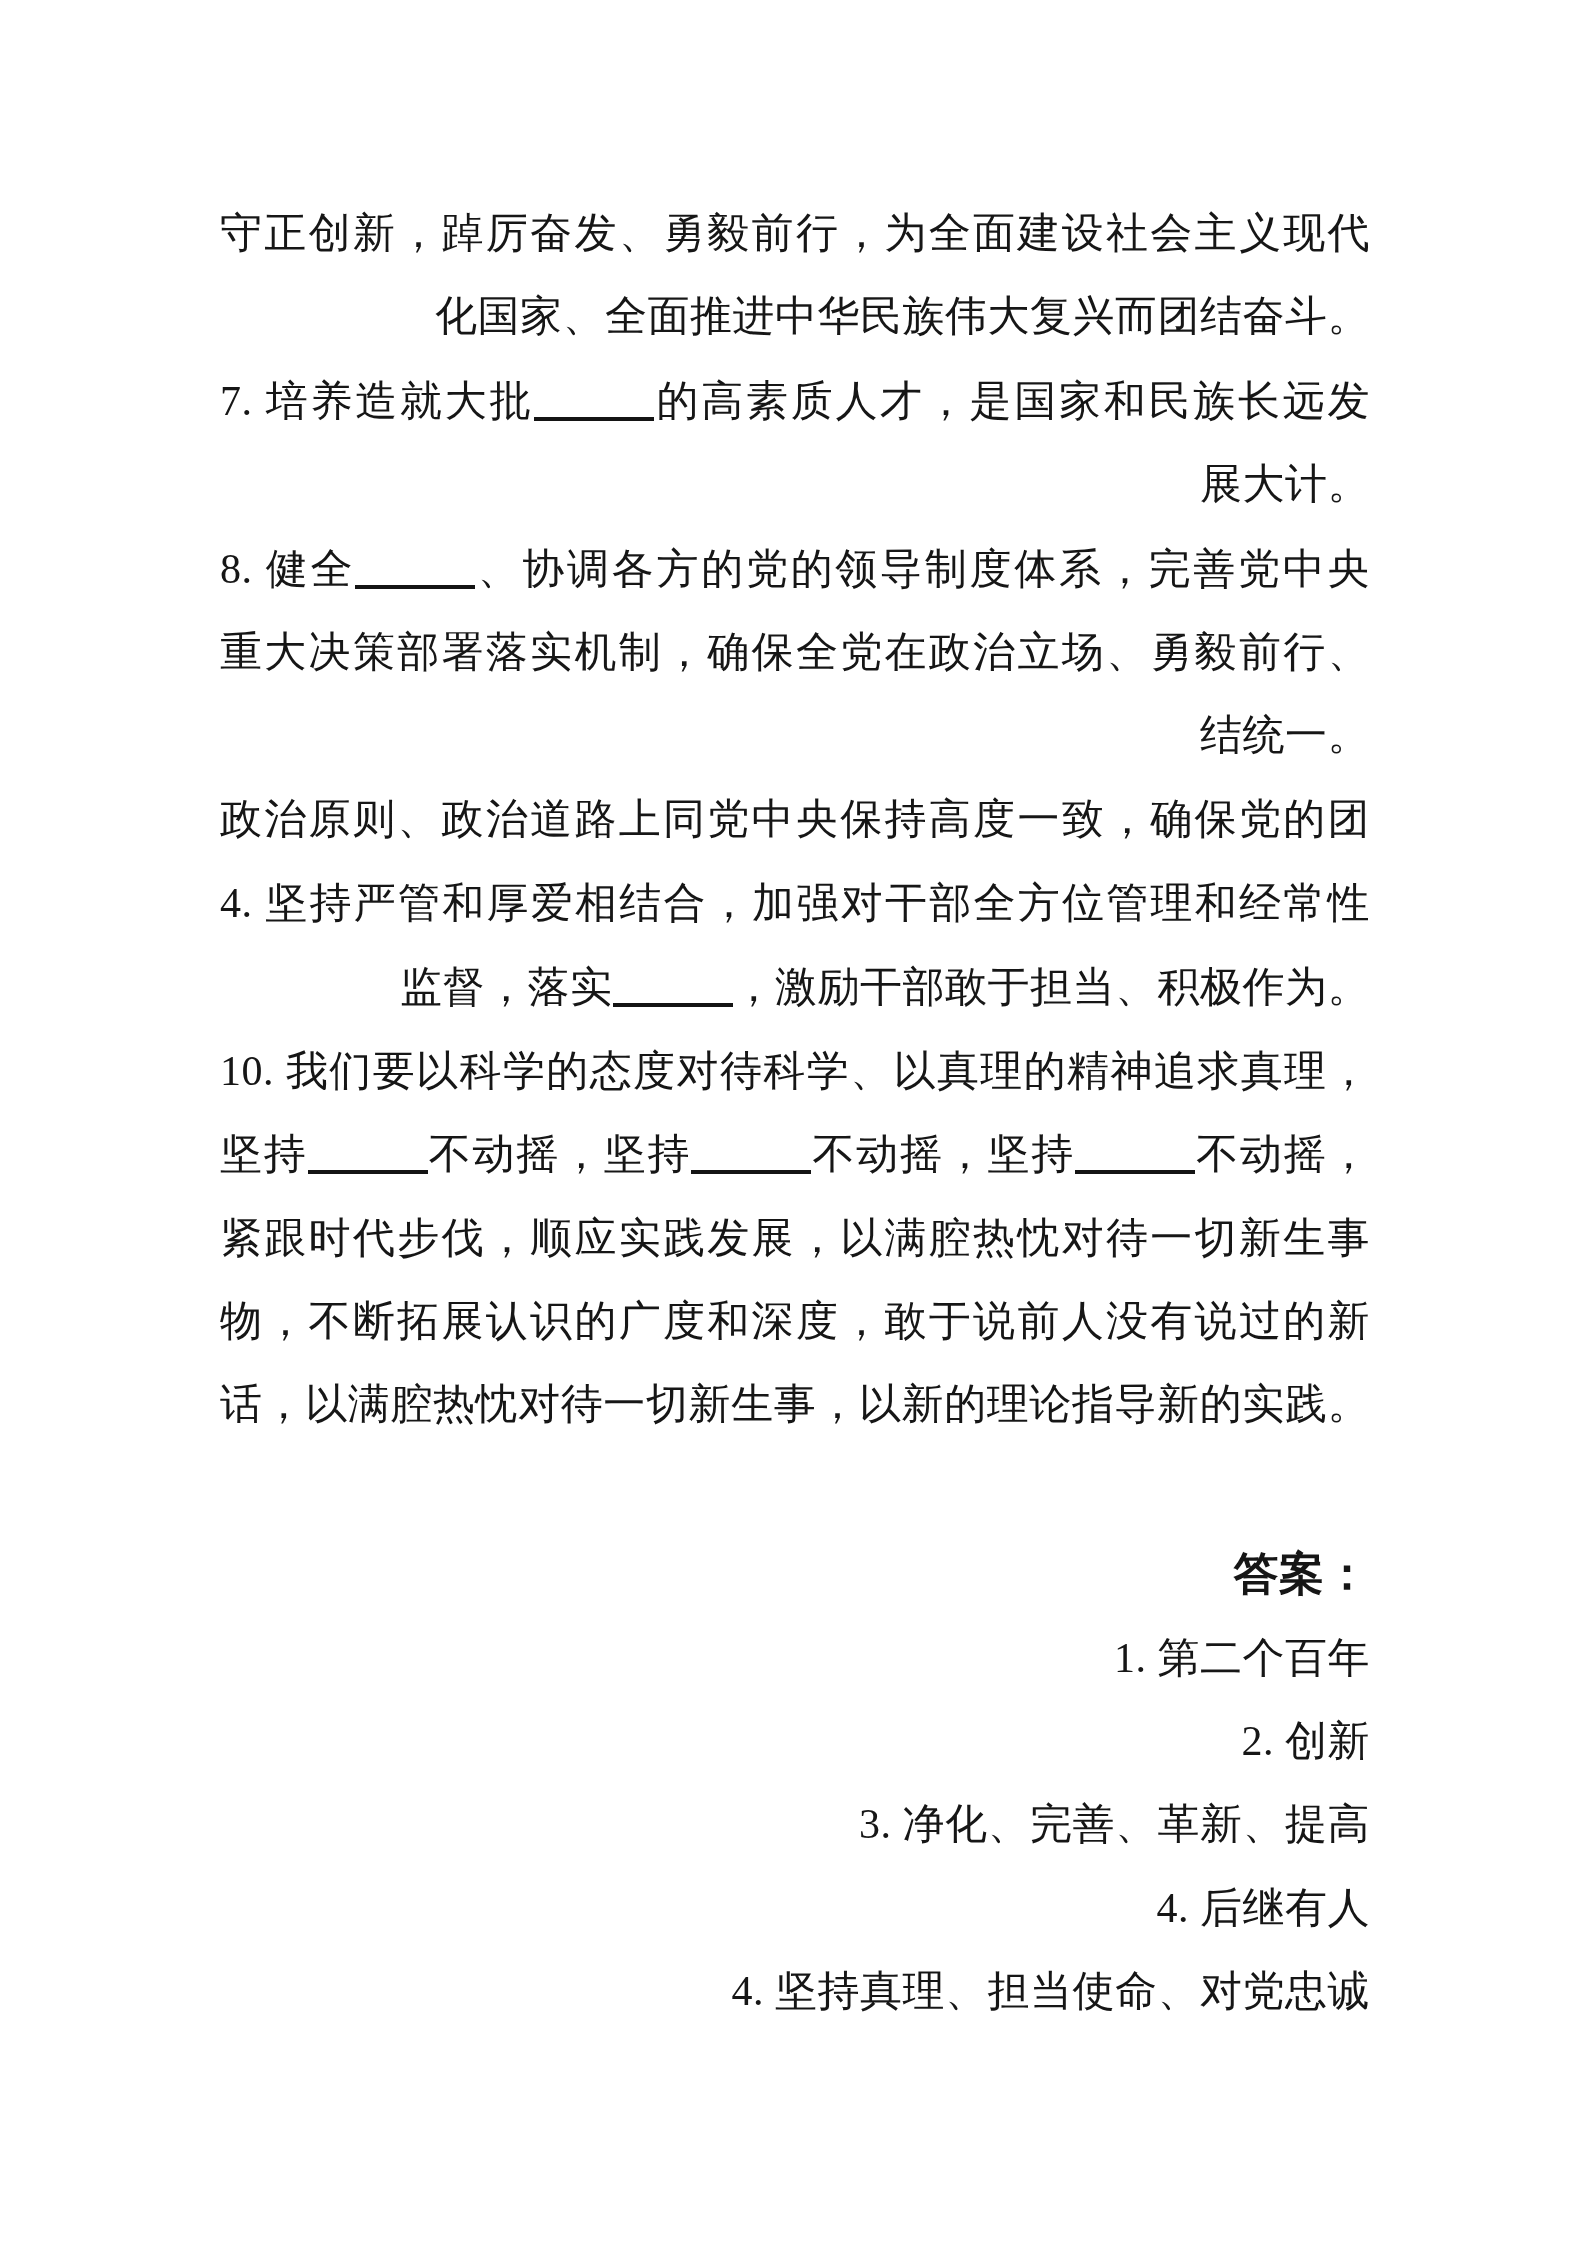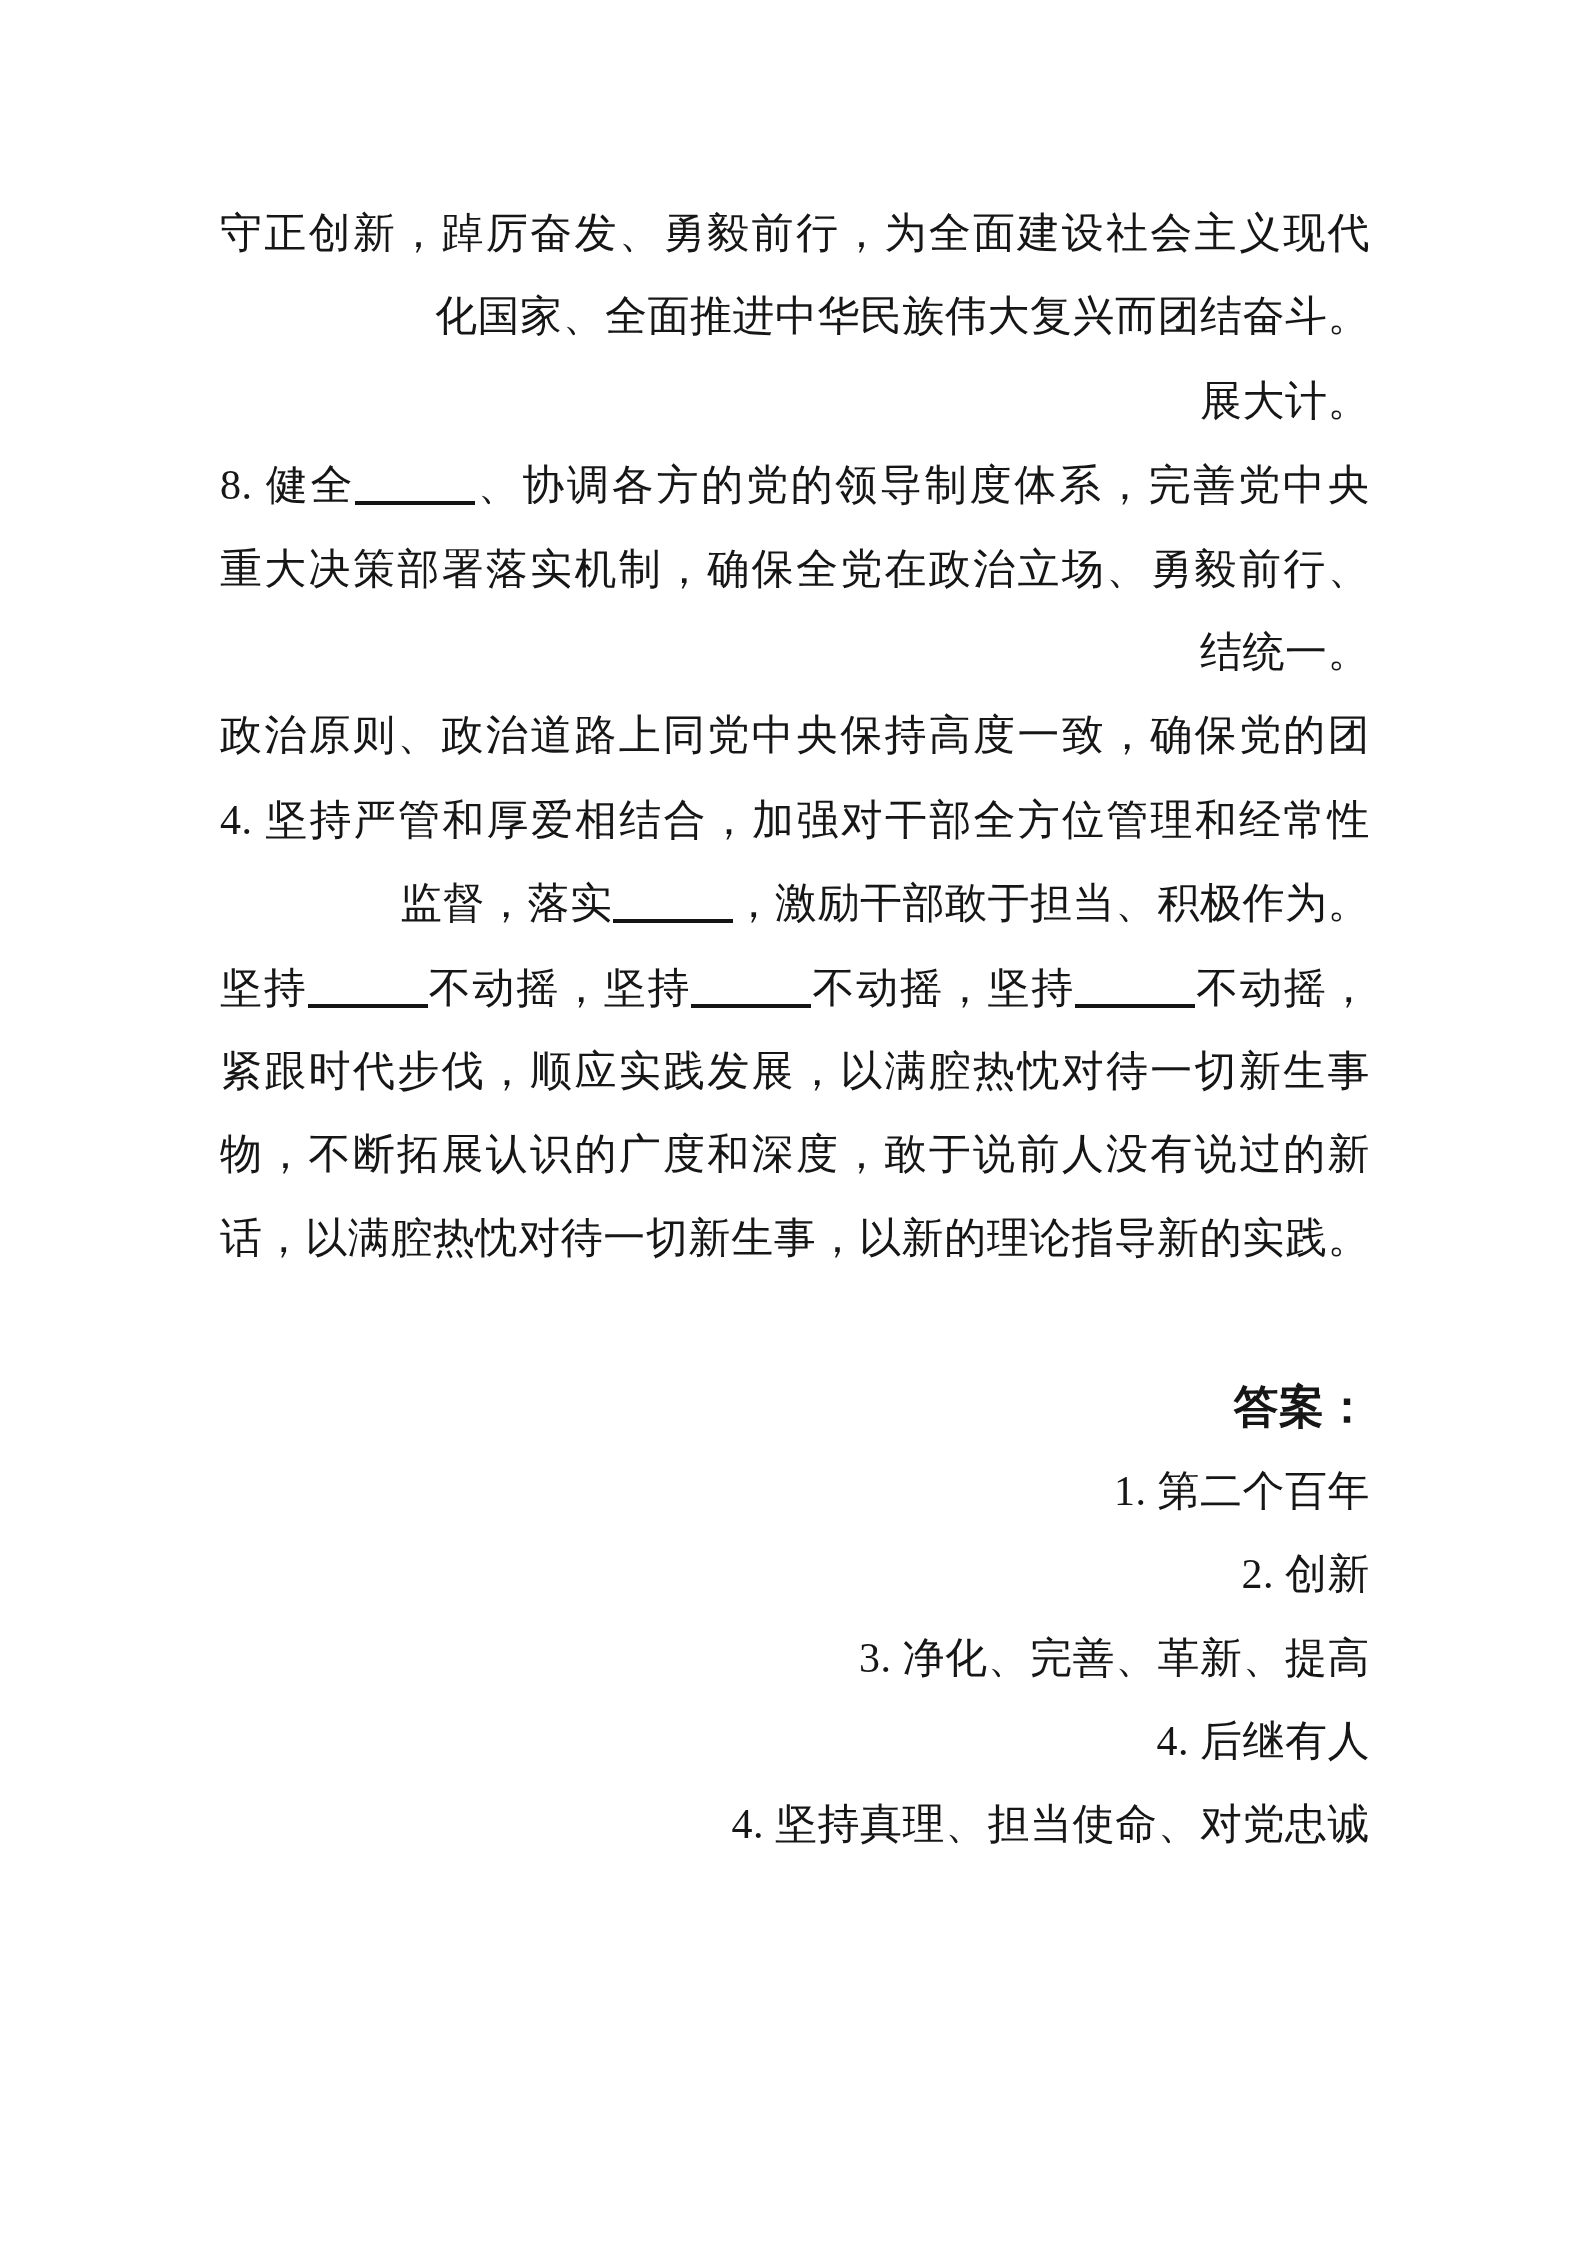--- a/index.html
+++ b/index.html
@@ -54,33 +54,35 @@
 </head>
 <body>
 
 <div class="page">
   <div class="text-block">
       <div class="para">
         <div class="line j"><span>守正创新，踔厉奋发、勇毅前行，为全面建设社会主义现代</span></div>
         <div class="line"><span>化国家、全面推进中华民族伟大复兴而团结奋斗。</span></div>
       </div>
       <div class="para">
+        <div class="line j"><span>7. 培养造就大批</span><span class="blank"></span><span>的高素质人才，是国家和民族长远发</span></div>
         <div class="line"><span>展大计。</span></div>
       </div>
       <div class="para">
         <div class="line j"><span>8. 健全</span><span class="blank"></span><span>、协调各方的党的领导制度体系，完善党中央</span></div>
         <div class="line j"><span>重大决策部署落实机制，确保全党在政治立场、勇毅前行、</span></div>
         <div class="line"><span>结统一。</span></div>
         <div class="line j"><span>政治原则、政治道路上同党中央保持高度一致，确保党的团</span></div>
       </div>
       <div class="para">
         <div class="line j"><span>4. 坚持严管和厚爱相结合，加强对干部全方位管理和经常性</span></div>
         <div class="line"><span>监督，落实</span><span class="blank"></span><span>，激励干部敢于担当、积极作为。</span></div>
       </div>
       <div class="para">
+        <div class="line j"><span>10. 我们要以科学的态度对待科学、以真理的精神追求真理，</span></div>
         <div class="line j"><span>坚持</span><span class="blank"></span><span>不动摇，坚持</span><span class="blank"></span><span>不动摇，坚持</span><span class="blank"></span><span>不动摇，</span></div>
         <div class="line j"><span>紧跟时代步伐，顺应实践发展，以满腔热忱对待一切新生事</span></div>
         <div class="line j"><span>物，不断拓展认识的广度和深度，敢于说前人没有说过的新</span></div>
         <div class="line j"><span>话，以满腔热忱对待一切新生事，以新的理论指导新的实践。</span></div>
       </div>
       <div class="para">
         <div class="line spacer"></div>
       </div>
       <div class="para">
         <div class="line heading"><span>答案：</span></div>

